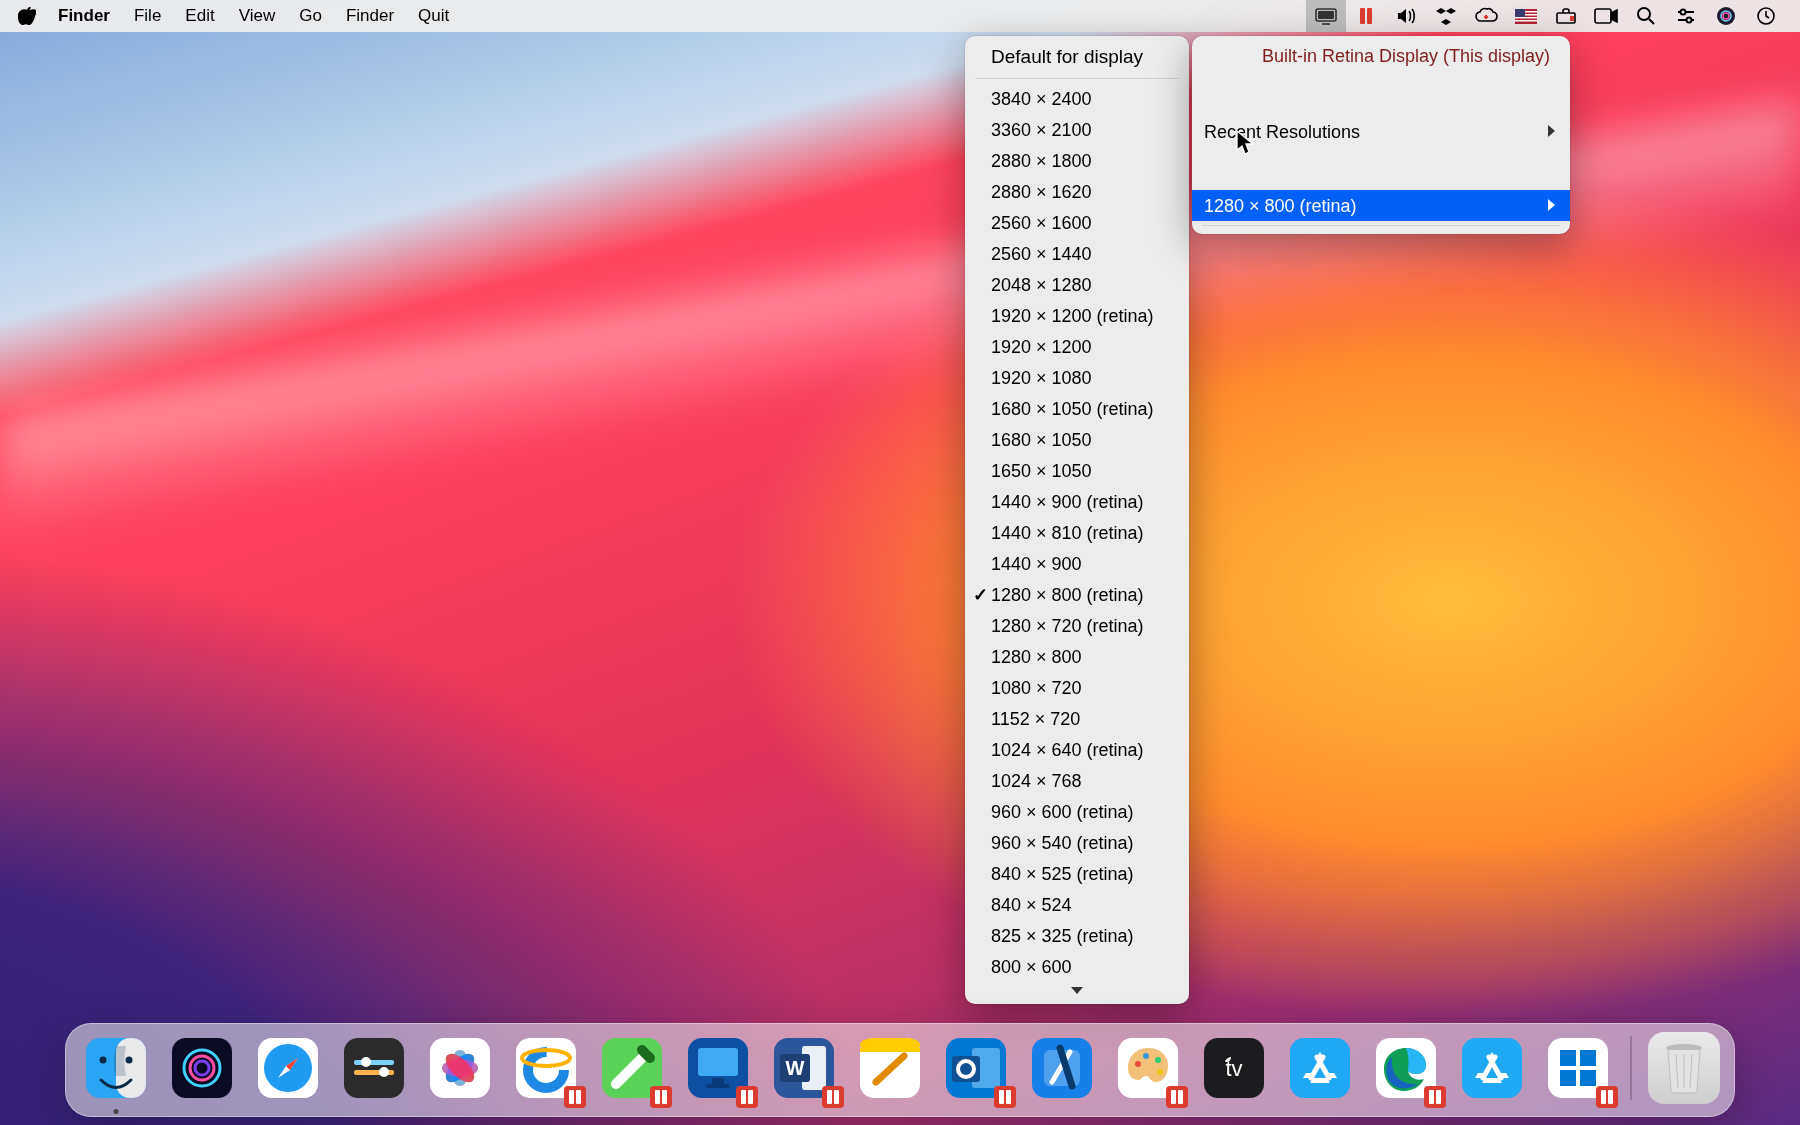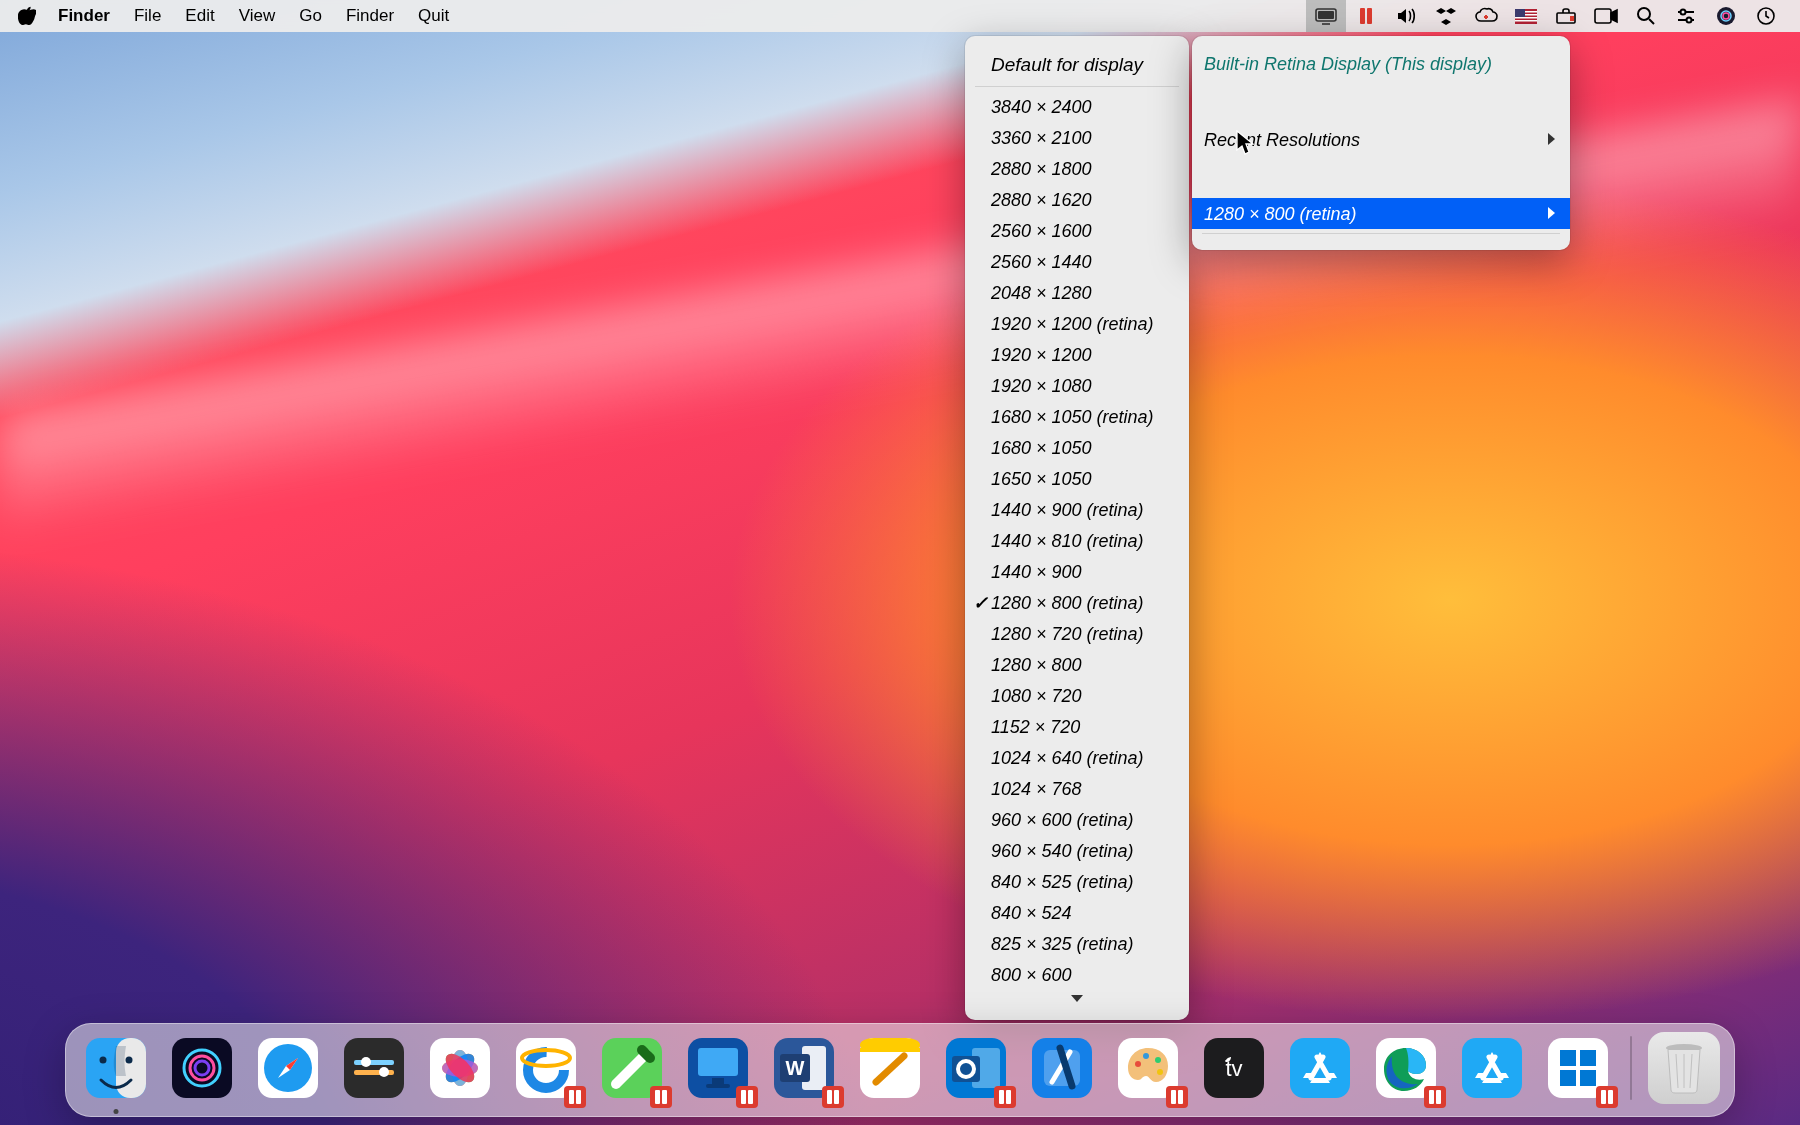--- a/index.html
+++ b/index.html
@@ -66,29 +66,28 @@
   .menubar .right .icon.selected{
     background:#bdbdbd;
   }
   .menubar svg { display:block; }
   
   .menu {
     position: absolute;
     background: #ececec;
     border-radius: 10px;
     box-shadow: 0 12px 40px rgba(0,0,0,.35), 0 0 0 1px rgba(0,0,0,.08);
-    padding: 12px 0;
+    padding: 4px 0;
     font-size: 18px;
-    font-style: italic;
   }
   .menu .header {
     padding: 6px 20px 6px 26px;
     font-size: 19px;
   }
-  .menu.sub .header { color:#0f766e; font-size:18px; padding-left:12px;}
+  .menu.sub .header { color:#7f1d1d; font-size:18px; padding-left:12px;text-align:right;}
   .menu hr {
     border:none;
     border-top:1px solid #d0d0d0;
     margin: 4px 10px;
   }
   .menu .row {
     display:flex;
     align-items:center;
     padding: 3.5px 24px 3.5px 26px;
     line-height: 24px;

